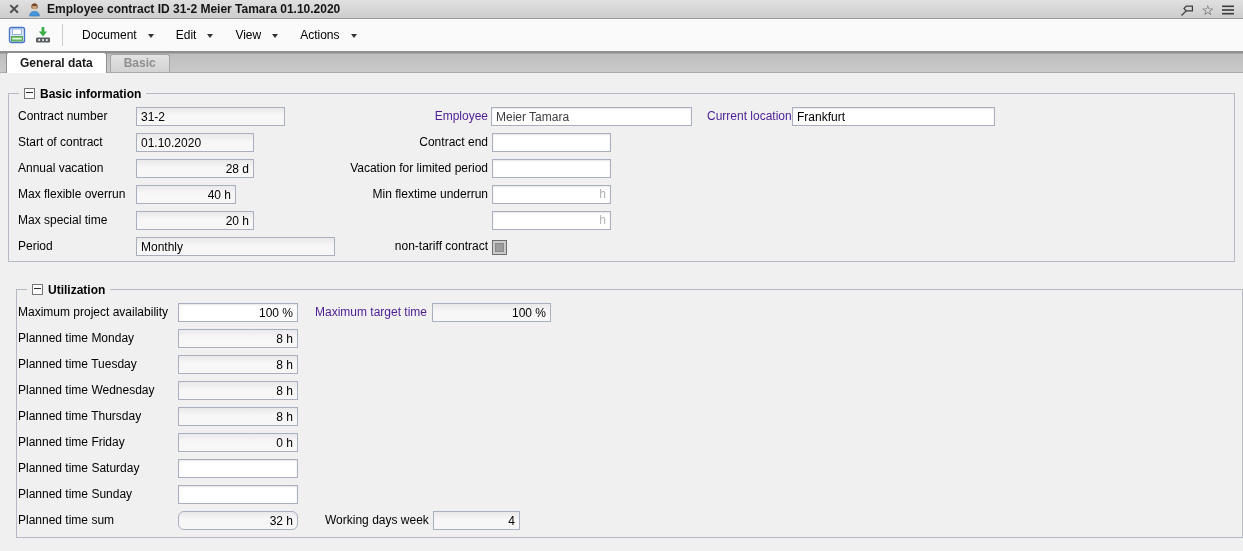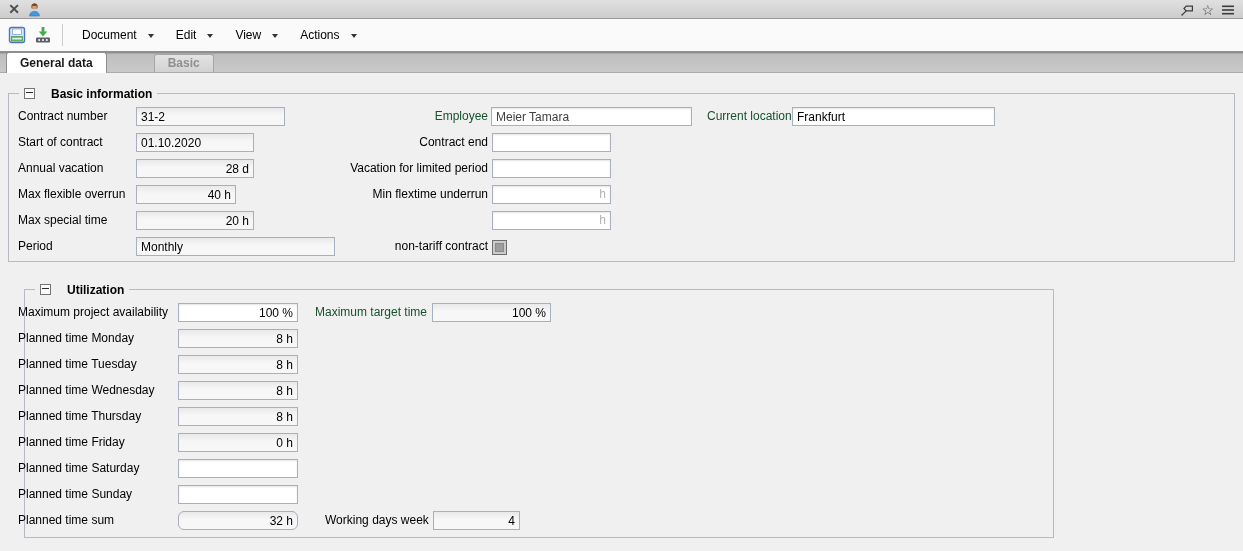--- a/index.html
+++ b/index.html
@@ -23,40 +23,40 @@
   .tool-ic { width:18px; height:18px; margin-left:8px; }
   .tool-sep { width:1px; height:22px; background:#cccccc; margin:0 8px 0 10px; }
   .menu { display:flex; align-items:center; gap:11px; padding:0 11px; height:100%; cursor:default; }
   .menu .caret { width:0; height:0; border-left:3.5px solid transparent; border-right:3.5px solid transparent;
                  border-top:4px solid #333; margin-top:2px; }
 
   
   .tabstrip { position:absolute; top:51px; left:0; width:100%; height:22px;
               background:linear-gradient(#8f8f8f 0,#8f8f8f 2px,#bebebe 3px,#c9c9c9 100%);
               border-bottom:1px solid #ababab; box-sizing:border-box;
-              display:flex; align-items:flex-end; padding-left:6px;gap:44px; }
+              display:flex; align-items:flex-end; padding-left:6px; }
   .tab { font-weight:bold; border-radius:3px 3px 0 0; padding:0 13px; white-space:nowrap; }
   .tab.active { height:20px; line-height:20px; background:#ffffff; border:1px solid #8f8f8f; border-bottom:none;
                 color:#1a1a1a; position:relative; z-index:2; margin-bottom:-1px; }
   .tab.inactive { height:17px; line-height:17px; background:linear-gradient(#e3e3e3,#d2d2d2);
                   border:1px solid #a6a6a6; border-bottom:none; color:#8f8f8f; margin-left:3px; }
 
   
   .fsbox { position:absolute; border:1px solid #b6bac4; box-sizing:border-box; }
   #fs-basic { left:8px; top:93px; width:1227px; height:169px; }
-  #fs-util  { left:24px; top:289px; width:1030px; height:249px; }
+  #fs-util  { left:16px; top:289px; width:1227px; height:249px; }
   .fs-legend { position:absolute; top:-8px; left:10px; background:#f0f0f0; padding:0 5px; height:15px;
-               display:flex; align-items:center; gap:16px; font-weight:bold; }
+               display:flex; align-items:center; gap:5px; font-weight:bold; }
   .collapse-box { width:9px; height:9px; border:1px solid #767676; background:#fcfcfc; position:relative; }
   .collapse-box i { position:absolute; left:1px; right:1px; top:3px; height:1px; background:#2b2b2b; }
 
   
   .lbl { position:absolute; height:19px; line-height:19px; white-space:nowrap; }
   .lbl.r { text-align:right; }
-  .lbl.red { color:#14532d; }
+  .lbl.red { color:#4c1d95; }
   .fld { position:absolute; height:19px; box-sizing:border-box; border:1px solid #a9aec0;
          font-family:"Liberation Sans",sans-serif; font-size:12px; padding:0 4px; color:#000; outline:none; }
   .fld.ro { background:linear-gradient(#e9e9eb,#f7f7f8 45%,#f7f7f8); }
   .fld.ed { background:#ffffff; box-shadow:inset 0 1px 2px rgba(0,0,0,0.10); }
   .fld.num { text-align:right; }
   .fld.blue { color:#404040; }
   .unit-ph { position:absolute; width:14px; text-align:right; height:19px; line-height:19px; color:#b3b3b3; }
   .cb { position:absolute; left:492px; top:240px; width:13px; height:13px; border:1px solid #6e6e6e;
         background:#cbcbcb; box-sizing:content-box; }
   .cb i { position:absolute; left:2px; top:2px; right:2px; bottom:2px; background:#9d9d9d; border:1px solid #8a8a8a; }
@@ -67,20 +67,21 @@
 <div id="app">
 
   <div class="titlebar">
     <div class="close-x">✕</div>
     <svg class="person-ic" viewBox="0 0 16 16">
       <path d="M4.6 5 a3.4 3.4 0 0 1 6.8 0 l-.4 2 h-6 z" fill="#7a4a28"></path>
       <circle cx="8" cy="5.4" r="2.6" fill="#caa27a"></circle>
       <path d="M5.4 4.2 a2.6 2.6 0 0 1 5.2 0 z" fill="#7a4a28"></path>
       <path d="M2.8 15 q0-5 5.2-5 q5.2 0 5.2 5 z" fill="#4596dd" stroke="#2f6fae" stroke-width="0.6"></path>
     </svg>
+    <div class="title-text">Employee contract ID 31-2 Meier Tamara 01.10.2020</div>
     <div class="tb-right">
       <svg class="pin-ic" viewBox="0 0 14 14" fill="none" stroke="#3c3c3c" stroke-width="1.2">
         <path d="M1.5 12.5 L6.2 7.8"></path>
         <path d="M6.2 3.2 h6.2 v4.6 h-6.2 l-2.2 -2.3 z"></path>
       </svg>
       <div class="star-ic">☆</div>
       <svg class="ham-ic" viewBox="0 0 14 14">
         <rect x="1" y="2.5" width="12" height="1.6" fill="#3c3c3c"></rect>
         <rect x="1" y="6.2" width="12" height="1.6" fill="#3c3c3c"></rect>
         <rect x="1" y="9.9" width="12" height="1.6" fill="#3c3c3c"></rect>

